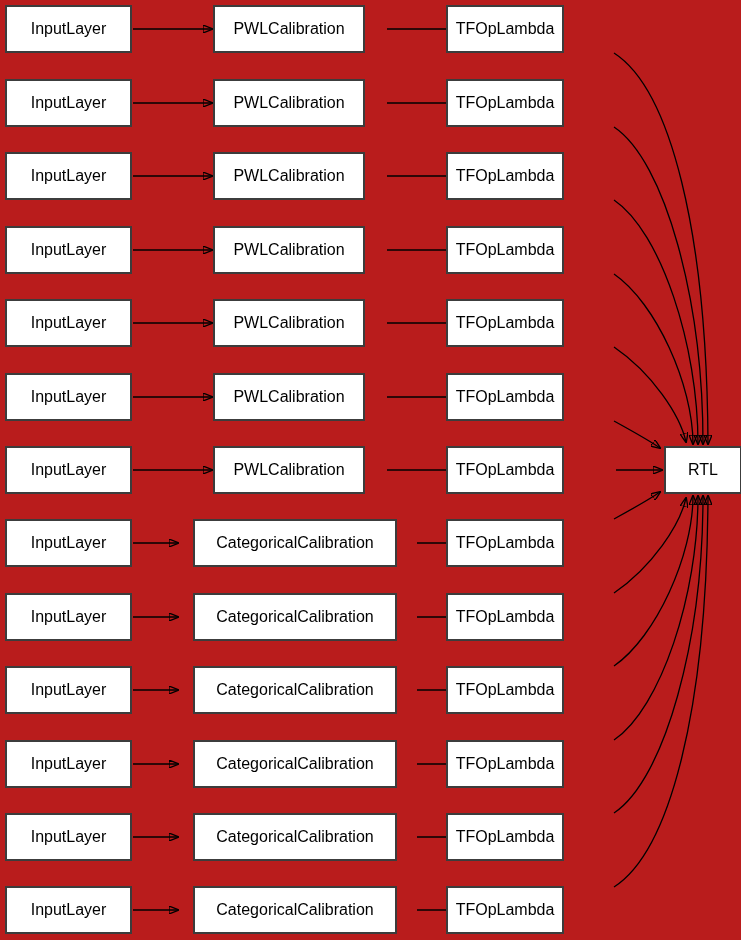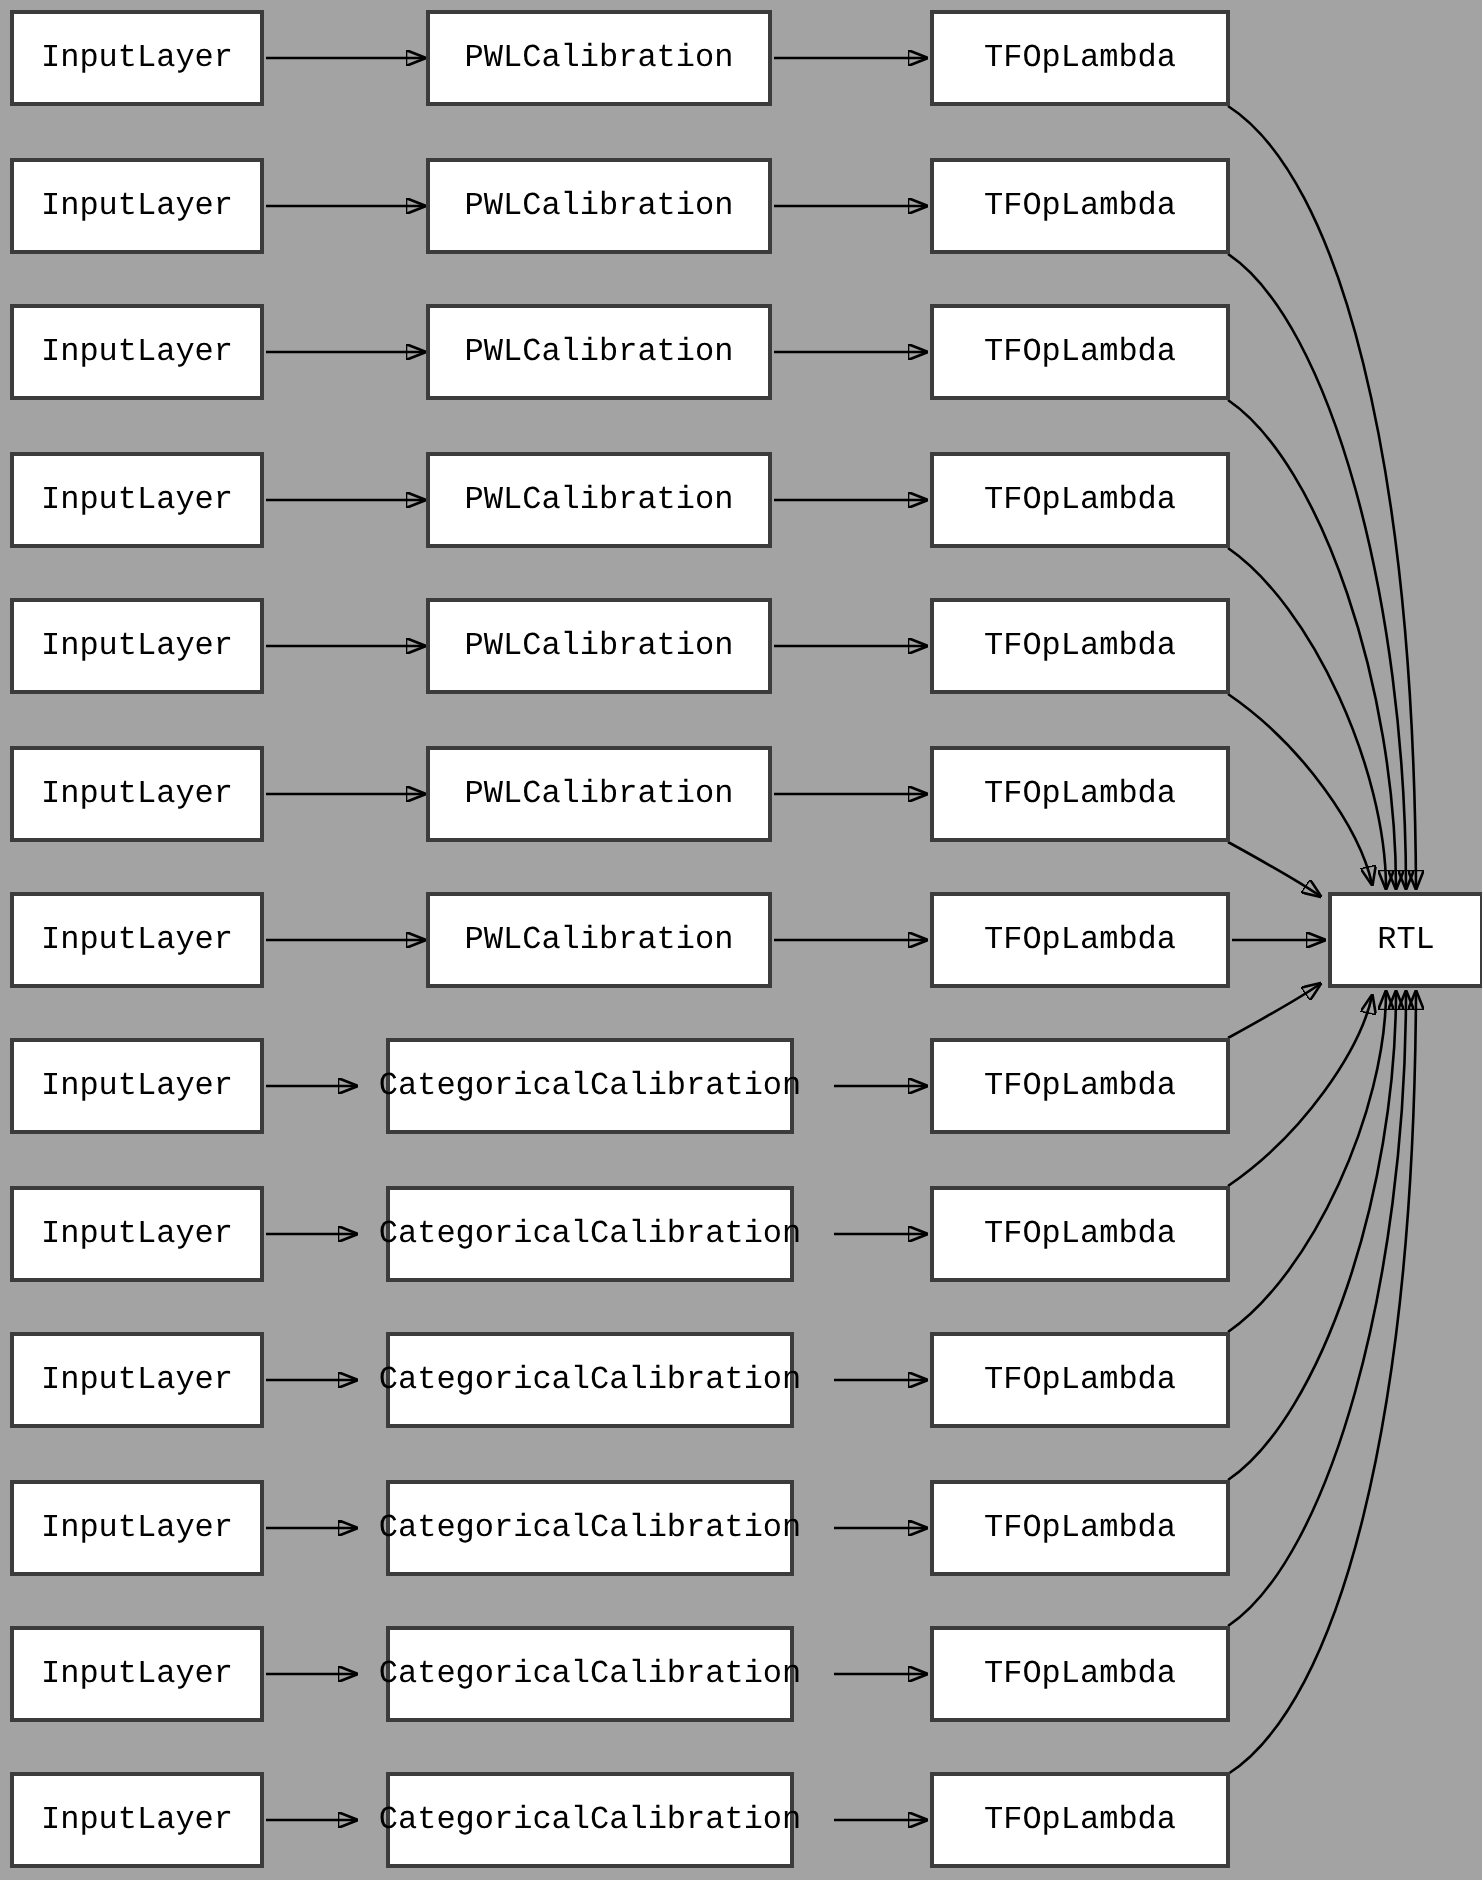--- a/index.html
+++ b/index.html
@@ -1,39 +1,39 @@
 <!DOCTYPE html>
 <html><head>
 <meta charset="utf-8">
 <style>
   html,body { margin:0; padding:0; background:#ffffff; }
   .canvas {
     position:relative;
     width:741px; height:940px;
-    background:#a3a3a3;
+    background:#b91c1c;
     overflow:hidden;
-    font-family:Liberation Mono, monospace;
+    font-family:Liberation Sans, sans-serif;
   }
   .edges { position:absolute; left:0; top:0; width:741px; height:940px; }
   .edges path { fill:none; stroke:#000000; stroke-width:1.3px; }
   .node {
     position:absolute;
     box-sizing:border-box;
     height:48px;
     border:2px solid #3c3c3c;
     background:#ffffff;
     color:#000000;
     display:flex; align-items:center; justify-content:center;
     font-size:16px;
     white-space:nowrap;
   }
   .input { left:5px;   width:127px; }
-  .pwl   { left:213px; width:173px; }
+  .pwl   { left:213px; width:152px; }
   .cat   { left:193px; width:204px; }
-  .lmb   { left:465px; width:150px; }
+  .lmb   { left:446px; width:118px; }
   .rtl   { left:664px; top:446px; width:78px; height:48px; }
 </style>
 </head>
 <body>
 
 <div class="canvas">
 
   <svg class="edges" width="741" height="940" viewBox="0 0 741 940">
     <defs>
       <marker id="arrow" viewBox="0 0 10 8" refX="9" refY="4" markerWidth="10" markerHeight="8" markerUnits="userSpaceOnUse" orient="auto">

